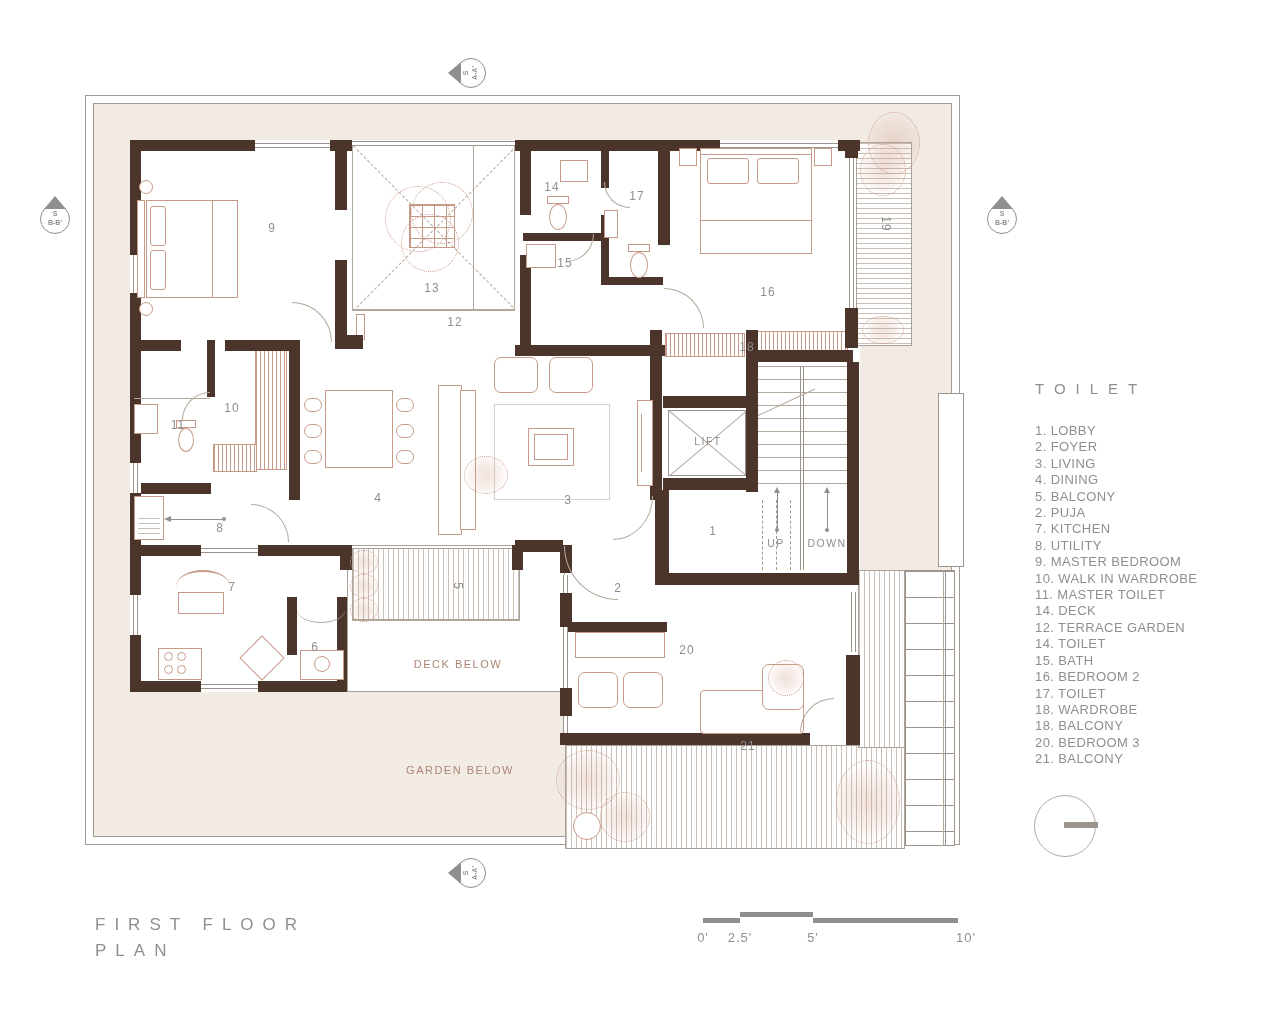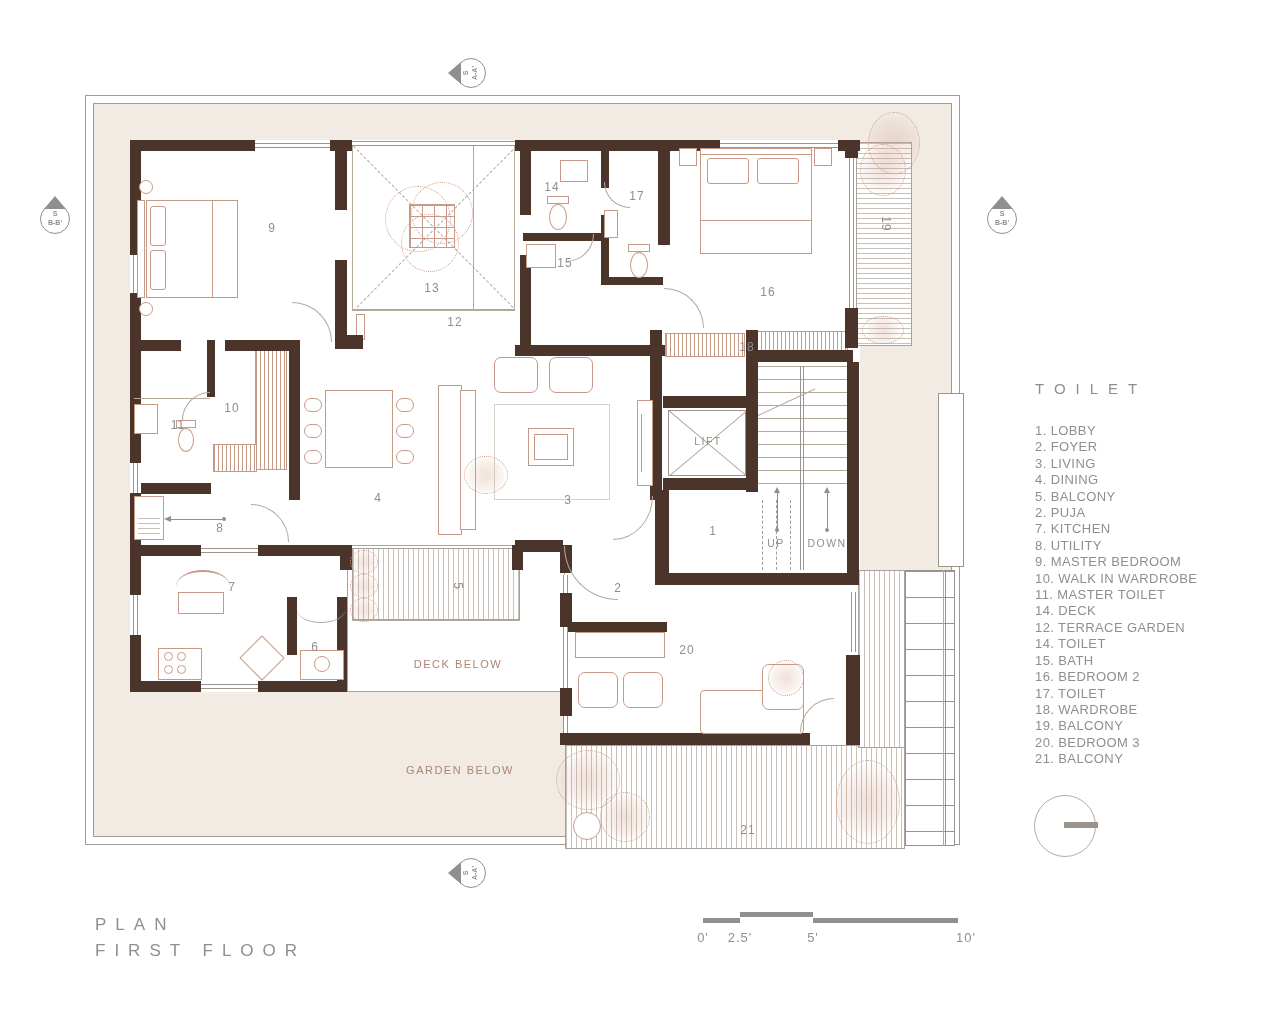--- a/index.html
+++ b/index.html
@@ -312,21 +312,21 @@
   <span class="lbl" style="left:178px;top:425px">11</span>
   <span class="lbl" style="left:455px;top:322px">12</span>
   <span class="lbl" style="left:432px;top:288px">13</span>
   <span class="lbl" style="left:552px;top:187px">14</span>
   <span class="lbl" style="left:565px;top:263px">15</span>
   <span class="lbl" style="left:768px;top:292px">16</span>
   <span class="lbl" style="left:637px;top:196px">17</span>
   <span class="lbl" style="left:747px;top:347px">18</span>
   <span class="lbl rot" style="left:886px;top:224px">19</span>
   <span class="lbl" style="left:687px;top:650px">20</span>
-  <span class="lbl" style="left:748px;top:830px">21</span>
+  <span class="lbl" style="left:748px;top:746px">21</span>
 
   <span class="lbl sm" style="left:708px;top:441px">LIFT</span>
   <span class="lbl sm" style="left:776px;top:543px">UP</span>
   <span class="lbl sm" style="left:827px;top:543px">DOWN</span>
   <span class="lbl pk" style="left:458px;top:664px">DECK BELOW</span>
   <span class="lbl pk" style="left:460px;top:770px">GARDEN BELOW</span>
 
   <div class="legend">
     <div class="legend-title">TOILET</div>
     <div class="legend-items">
@@ -341,32 +341,32 @@
       <div>9. MASTER BEDROOM</div>
       <div>10. WALK IN WARDROBE</div>
       <div>11. MASTER TOILET</div>
       <div>14. DECK</div>
       <div>12. TERRACE GARDEN</div>
       <div>14. TOILET</div>
       <div>15. BATH</div>
       <div>16. BEDROOM 2</div>
       <div>17. TOILET</div>
       <div>18. WARDROBE</div>
-      <div>19. BALCONY</div>
+      <div>18. BALCONY</div>
       <div>20. BEDROOM 3</div>
       <div>21. BALCONY</div>
     </div>
   </div>
 
   <i style="left:1034px;top:795px;width:62px;height:62px;border:1px solid #b3aca3;border-radius:50%"></i>
   <i style="left:1064px;top:822px;width:34px;height:6px;background:#9a948c"></i>
 
   <div class="sheet-title">
+    <div>FIRST FLOOR</div>
     <div>PLAN</div>
-    <div>FIRST FLOOR</div>
   </div>
 
   <div>
     <i class="sbar" style="left:703px;top:918px;width:37px;height:5px"></i>
     <i class="sbar" style="left:740px;top:912px;width:73px;height:5px"></i>
     <i class="sbar" style="left:813px;top:918px;width:145px;height:5px"></i>
     <span class="slbl" style="left:703px;top:930px">0'</span>
     <span class="slbl" style="left:740px;top:930px">2.5'</span>
     <span class="slbl" style="left:813px;top:930px">5'</span>
     <span class="slbl" style="left:966px;top:930px">10'</span>

